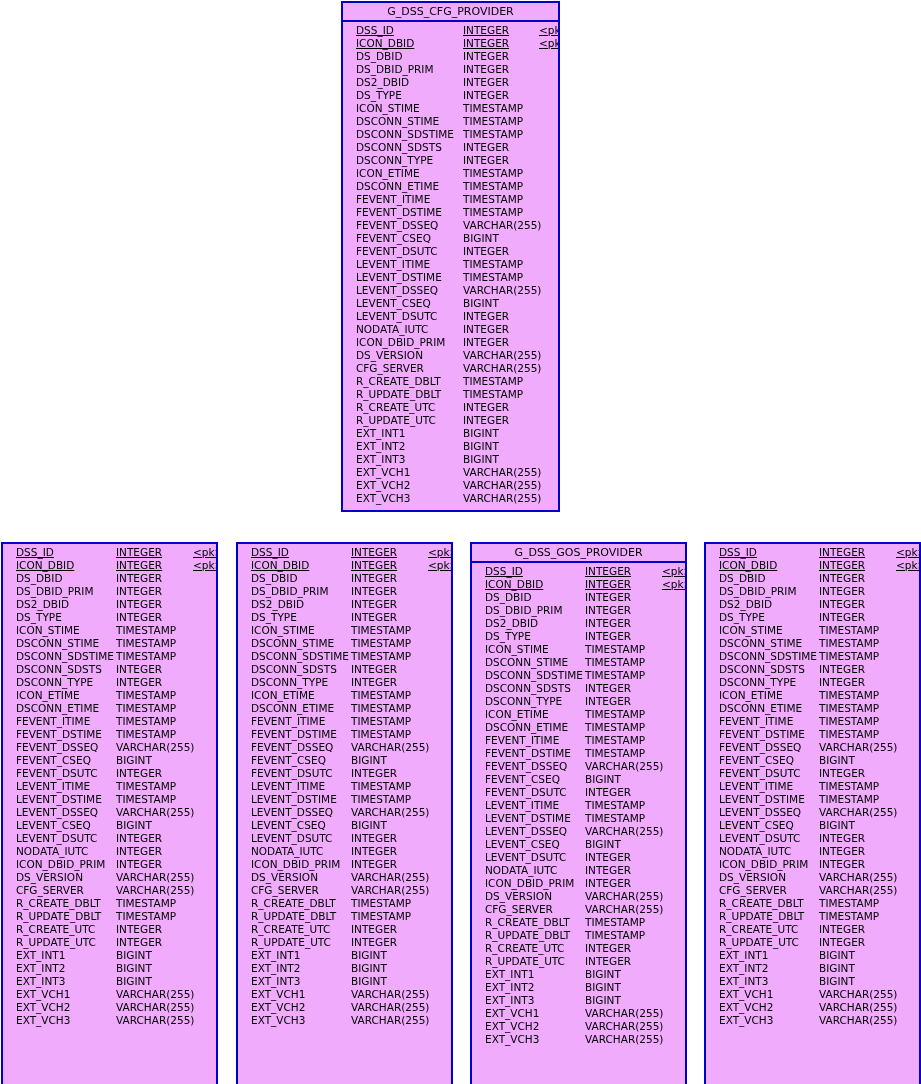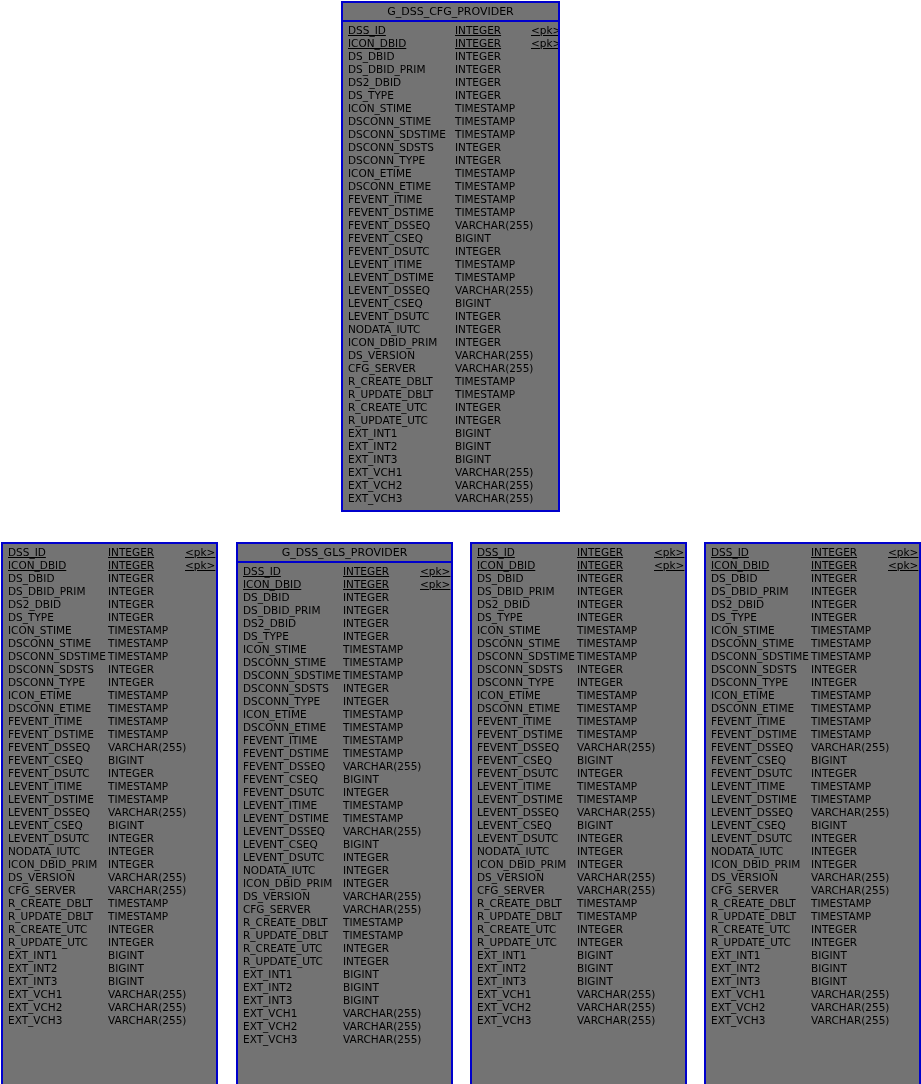--- a/index.html
+++ b/index.html
@@ -10,37 +10,37 @@
   body {
     width: 921px;
     height: 1084px;
     position: relative;
     font-family: "DejaVu Sans", sans-serif;
     overflow: hidden;
   }
   .entity {
     position: absolute;
     border: 2px solid #0000cc;
-    background: #737373;
+    background: #f0abfc;
     box-sizing: border-box;
     overflow: hidden;
   }
   .entity-header {
     height: 17px;
     line-height: 17px;
     text-align: center;
     font-size: 11px;
     color: #000000;
     border-bottom: 2px solid #0000cc;
     letter-spacing: 0px;
     white-space: nowrap;
     overflow: hidden;
   }
   .attr-list {
-    padding: 2px 0 0 0;
+    padding: 2px 0 0 8px;
   }
   .attr-row {
     height: 13px;
     line-height: 13px;
     position: relative;
     white-space: nowrap;
     font-size: 10.5px;
     color: #000000;
   }
   .attr-name {
@@ -384,21 +384,20 @@
         <span class="attr-type">VARCHAR(255)</span>
       </div>
       <div class="attr-row">
         <span class="attr-name">EXT_VCH3</span>
         <span class="attr-type">VARCHAR(255)</span>
       </div>
     </div>
 </div>
 
 <div class="entity bottom" id="tbl-gls">
-  <div class="entity-header">G_DSS_GLS_PROVIDER</div>
   <div class="attr-list">
       <div class="attr-row pk">
         <span class="attr-name">DSS_ID</span>
         <span class="attr-type">INTEGER</span>
         <span class="attr-key">&lt;pk&gt;</span>
       </div>
       <div class="attr-row pk">
         <span class="attr-name">ICON_DBID</span>
         <span class="attr-type">INTEGER</span>
         <span class="attr-key">&lt;pk&gt;</span>
@@ -540,20 +539,21 @@
         <span class="attr-type">VARCHAR(255)</span>
       </div>
       <div class="attr-row">
         <span class="attr-name">EXT_VCH3</span>
         <span class="attr-type">VARCHAR(255)</span>
       </div>
     </div>
 </div>
 
 <div class="entity bottom" id="tbl-gos">
+  <div class="entity-header">G_DSS_GOS_PROVIDER</div>
   <div class="attr-list">
       <div class="attr-row pk">
         <span class="attr-name">DSS_ID</span>
         <span class="attr-type">INTEGER</span>
         <span class="attr-key">&lt;pk&gt;</span>
       </div>
       <div class="attr-row pk">
         <span class="attr-name">ICON_DBID</span>
         <span class="attr-type">INTEGER</span>
         <span class="attr-key">&lt;pk&gt;</span>

